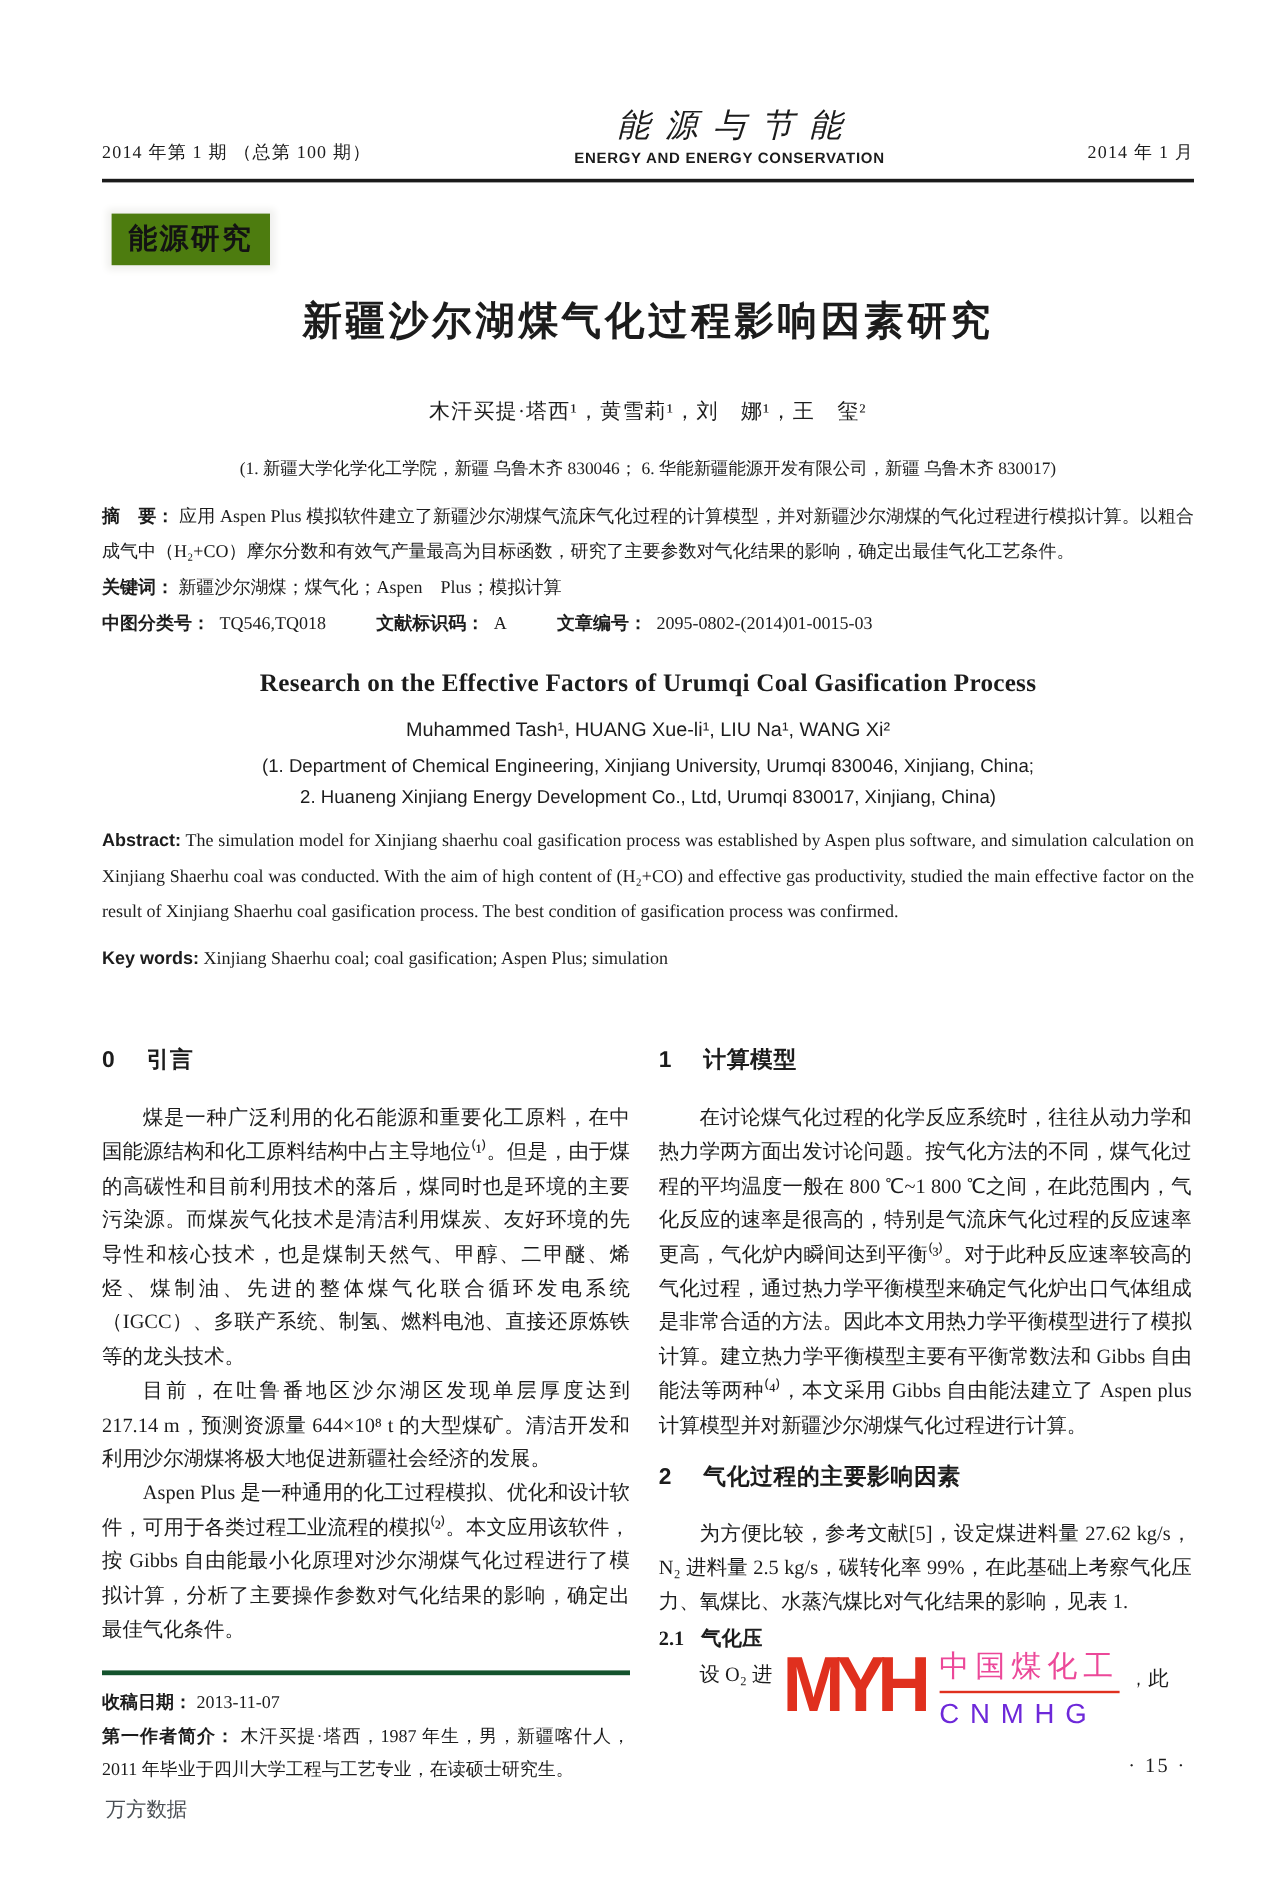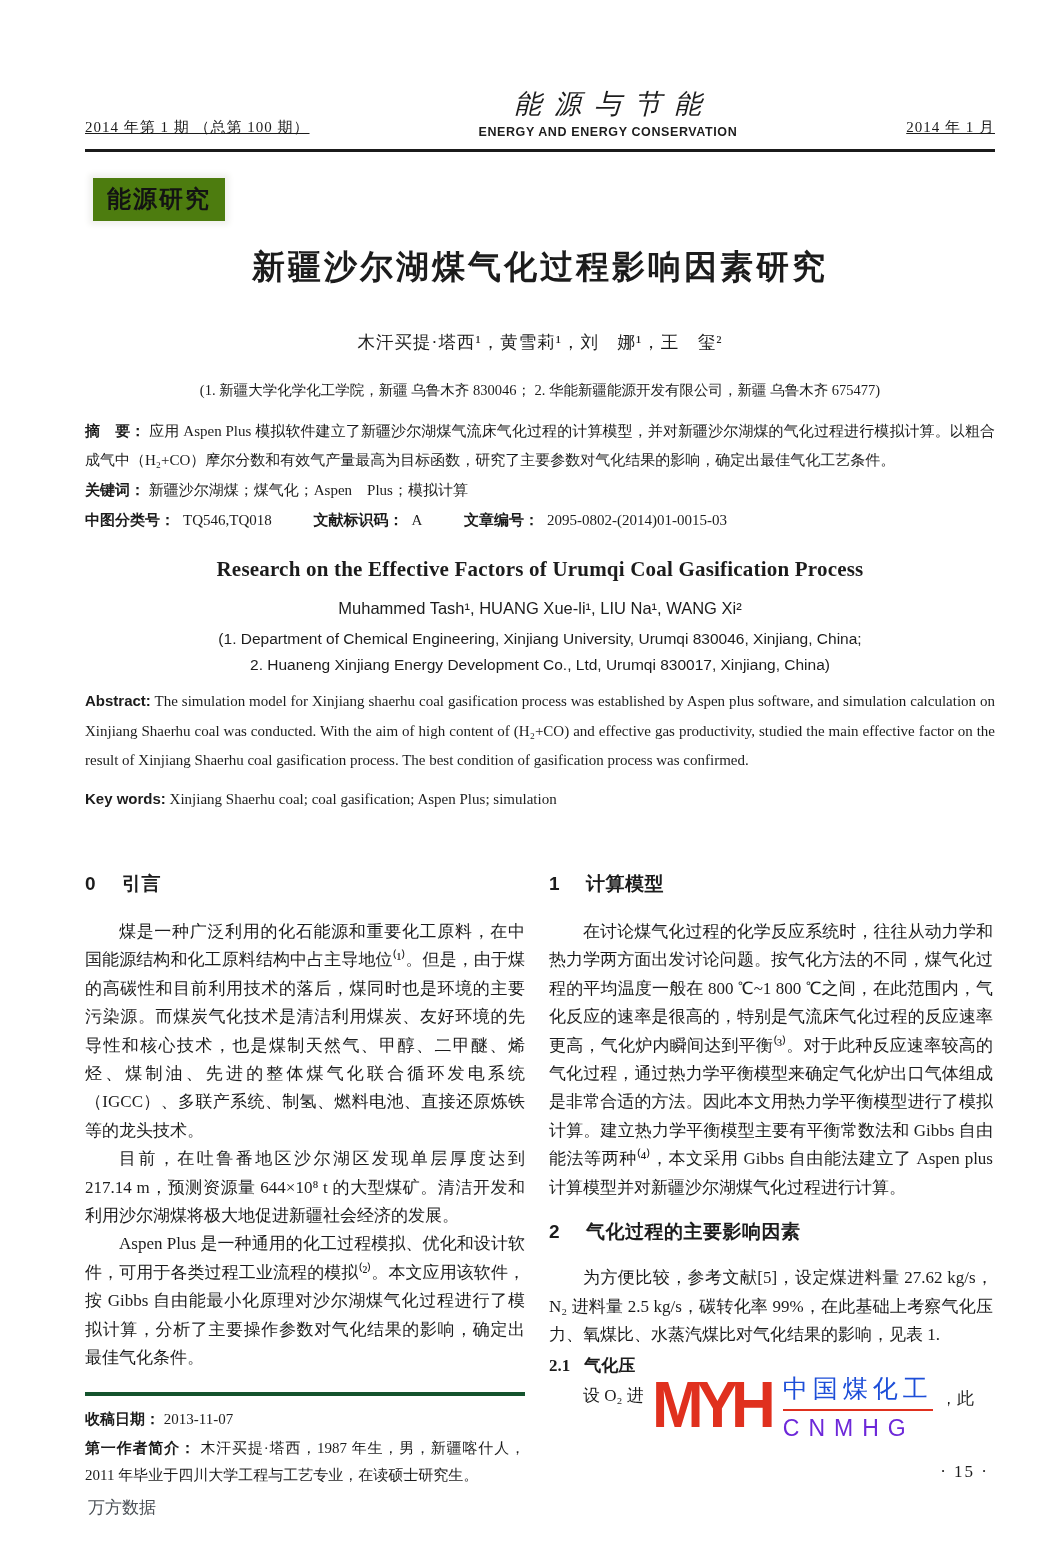--- a/index.html
+++ b/index.html
@@ -12,21 +12,21 @@
     overflow:hidden;
   }
   .content { padding:0 62px 0 85px; }
 
   
   .jheader {
     padding-top:86px; padding-bottom:10px;
     display:flex; justify-content:space-between; align-items:flex-end;
     border-bottom:3px solid #1b1b1b;
   }
-  .jheader .issue, .jheader .date { font-size:15px; letter-spacing:1px; padding-bottom:2px;text-decoration:underline; }
+  .jheader .issue, .jheader .date { font-size:15px; letter-spacing:1px; padding-bottom:2px; }
   .masthead { text-align:center; }
   .masthead .cn {
     font-size:27px; font-weight:normal; font-style:italic;
     letter-spacing:13px; padding-left:13px;
     font-family:"Liberation Serif", serif;
   }
   .masthead .en {
     font-size:12.5px; font-weight:bold; letter-spacing:0.6px;
     font-family:"Liberation Sans", sans-serif; margin-top:3px;
   }
@@ -96,21 +96,21 @@
     background:#ffffff; display:flex; align-items:flex-start; z-index:5;
   }
   .wm-logo {
     color:#e0301e; font-family:"Liberation Sans", sans-serif;
     font-weight:bold; font-size:62px; line-height:60px;
     letter-spacing:-7px; transform:scaleY(1.05); transform-origin:top left;
     margin-top:2px;
   }
   .wm-text { margin-left:14px; margin-top:1px; }
   .wm-cn {
-    color:#1d4ed8; font-size:25px; letter-spacing:5px;
+    color:#ec4899; font-size:25px; letter-spacing:5px;
     border-bottom:2px solid #e0301e; padding-bottom:4px;
     font-family:"Liberation Sans", sans-serif;
   }
   .wm-en {
     color:#6d28d9; font-size:23px; letter-spacing:9px;
     font-family:"Liberation Sans", sans-serif; margin-top:4px;
   }
 
   
   .page-num { position:absolute; right:68px; top:1462px; font-size:17px; letter-spacing:2px; }
@@ -129,21 +129,21 @@
     </div>
     <span class="date">2014 年 1 月</span>
   </div>
 
   <div class="badge-wrap">
     <span class="badge">能源研究</span>
   </div>
 
   <h1 class="title-cn">新疆沙尔湖煤气化过程影响因素研究</h1>
   <div class="authors-cn">木汗买提·塔西¹，黄雪莉¹，刘　娜¹，王　玺²</div>
-  <div class="affil-cn">(1. 新疆大学化学化工学院，新疆 乌鲁木齐 830046； 2. 华能新疆能源开发有限公司，新疆 乌鲁木齐 675477)</div>
+  <div class="affil-cn">(1. 新疆大学化学化工学院，新疆 乌鲁木齐 830046； 6. 华能新疆能源开发有限公司，新疆 乌鲁木齐 830017)</div>
 
   <p class="abs-cn"><span class="lbl">摘　要：</span> <span>应用 Aspen Plus 模拟软件建立了新疆沙尔湖煤气流床气化过程的计算模型，并对新疆沙尔湖煤的气化过程进行模拟计算。以粗合成气中（H₂+CO）摩尔分数和有效气产量最高为目标函数，研究了主要参数对气化结果的影响，确定出最佳气化工艺条件。</span></p>
   <p class="kw-cn"><span class="lbl">关键词：</span> <span>新疆沙尔湖煤；煤气化；Aspen　Plus；模拟计算</span></p>
   <p class="clc-line">
     <span class="pair"><span class="lbl">中图分类号：</span><span class="val">TQ546,TQ018</span></span>
     <span class="pair"><span class="lbl">文献标识码：</span><span class="val">A</span></span>
     <span class="pair"><span class="lbl">文章编号：</span><span class="val">2095-0802-(2014)01-0015-03</span></span>
   </p>
 
   <div class="title-en">Research on the Effective Factors of Urumqi Coal Gasification Process</div>

